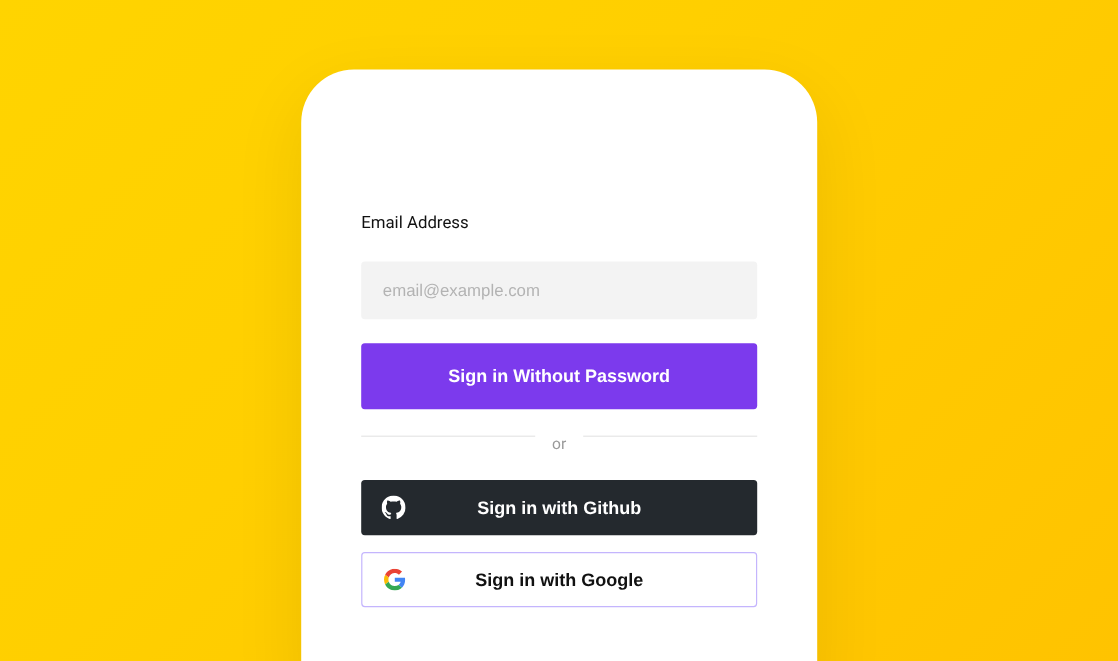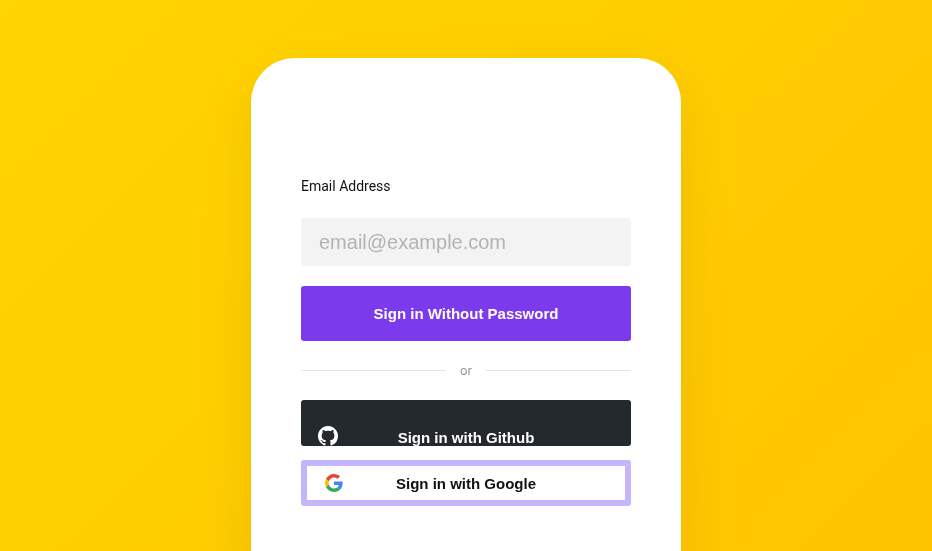--- a/index.html
+++ b/index.html
@@ -27,40 +27,40 @@
     color: #111111;
     margin-bottom: 24px;
   }
   .email-input {
     width: 100%;
     height: 48px;
     background: #f3f3f3;
     border: none;
     border-radius: 3px;
     padding: 0 18px;
-    font-size: 20px;
+    font-size: 14px;
     color: #333;
     outline: none;
   }
   .email-input::placeholder { color: #b3b3b3; }
   .primary-btn {
     width: 100%;
     height: 55px;
     margin-top: 20px;
     background: #7c3aed;
     color: #ffffff;
     border: none;
     border-radius: 3px;
     font-size: 15px;
     font-weight: 600;
     cursor: pointer;
   }
   .divider {
     display: flex;
-    align-items: center;
+    align-items: flex-start;
     margin: 22px 0 22px 0;
   }
   .divider .line {
     flex: 1;
     height: 1px;
     background: #e5e5e5;
   }
   .divider .or {
     padding: 0 14px;
     font-size: 13px;
@@ -87,26 +87,25 @@
   .oauth-btn .label-slot {
     flex: 1;
     text-align: center;
     padding-right: 54px; 
   }
   .github-btn {
     background: #24292e;
     color: #ffffff;
     border: none;
     margin-bottom: 14px;
-    align-items: flex-end;
   }
   .google-btn {
     background: #ffffff;
     color: #111111;
-    border: 6px solid #c4b5fd;
+    border: 1px solid #c4b5fd;
   }
   .github-icon svg { width: 20px; height: 20px; display:block; }
   .google-icon svg { width: 18px; height: 18px; display:block; }
 </style>
 </head>
 <body>
 
 <div class="card">
 
   <div class="field-label">Email Address</div>

